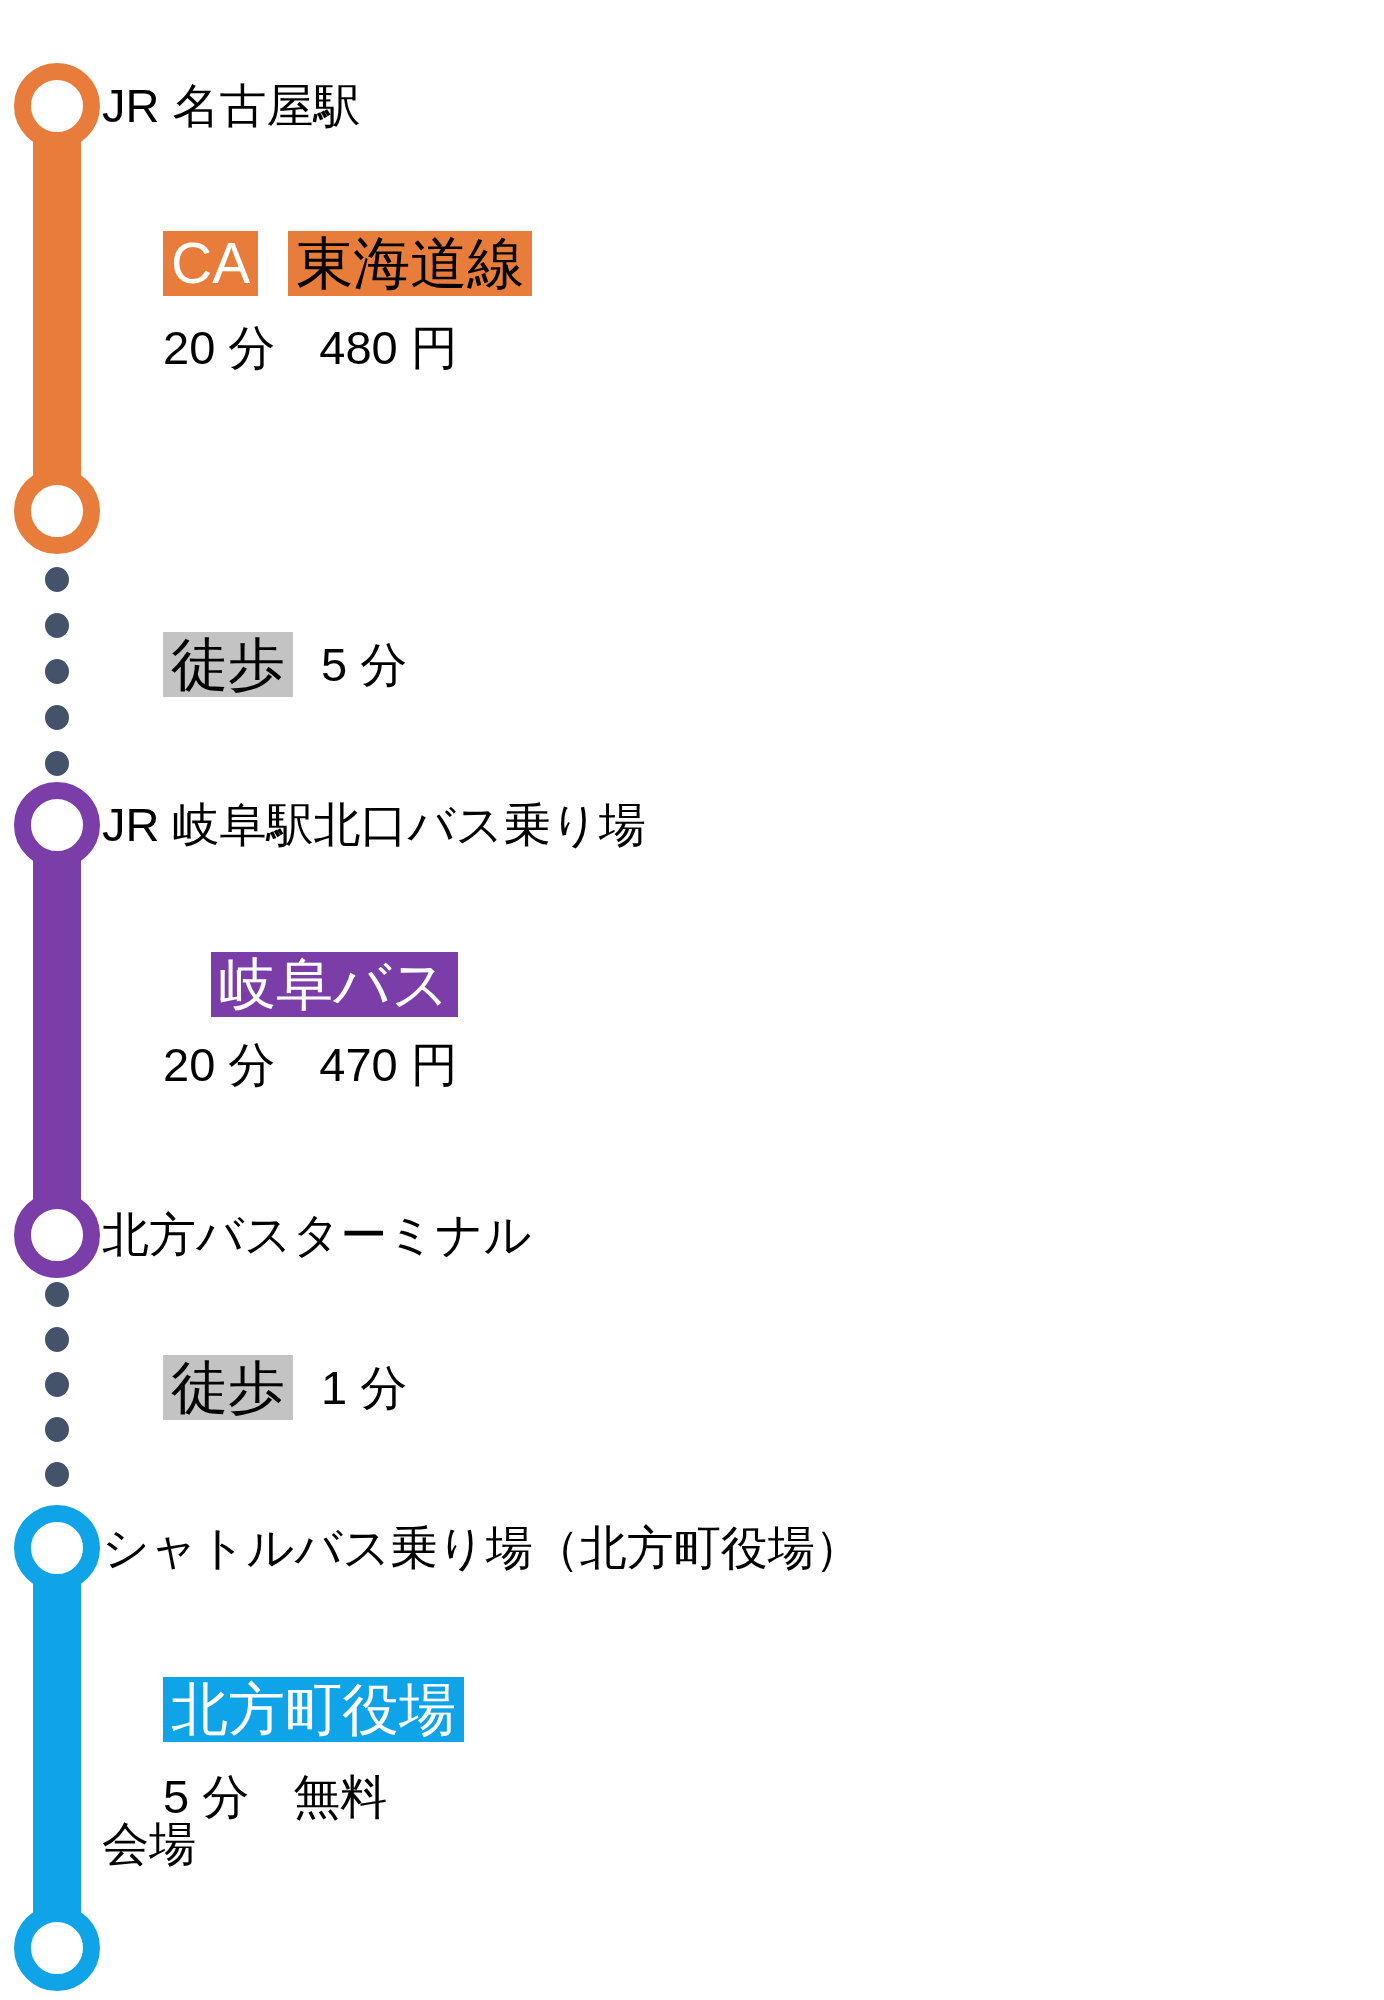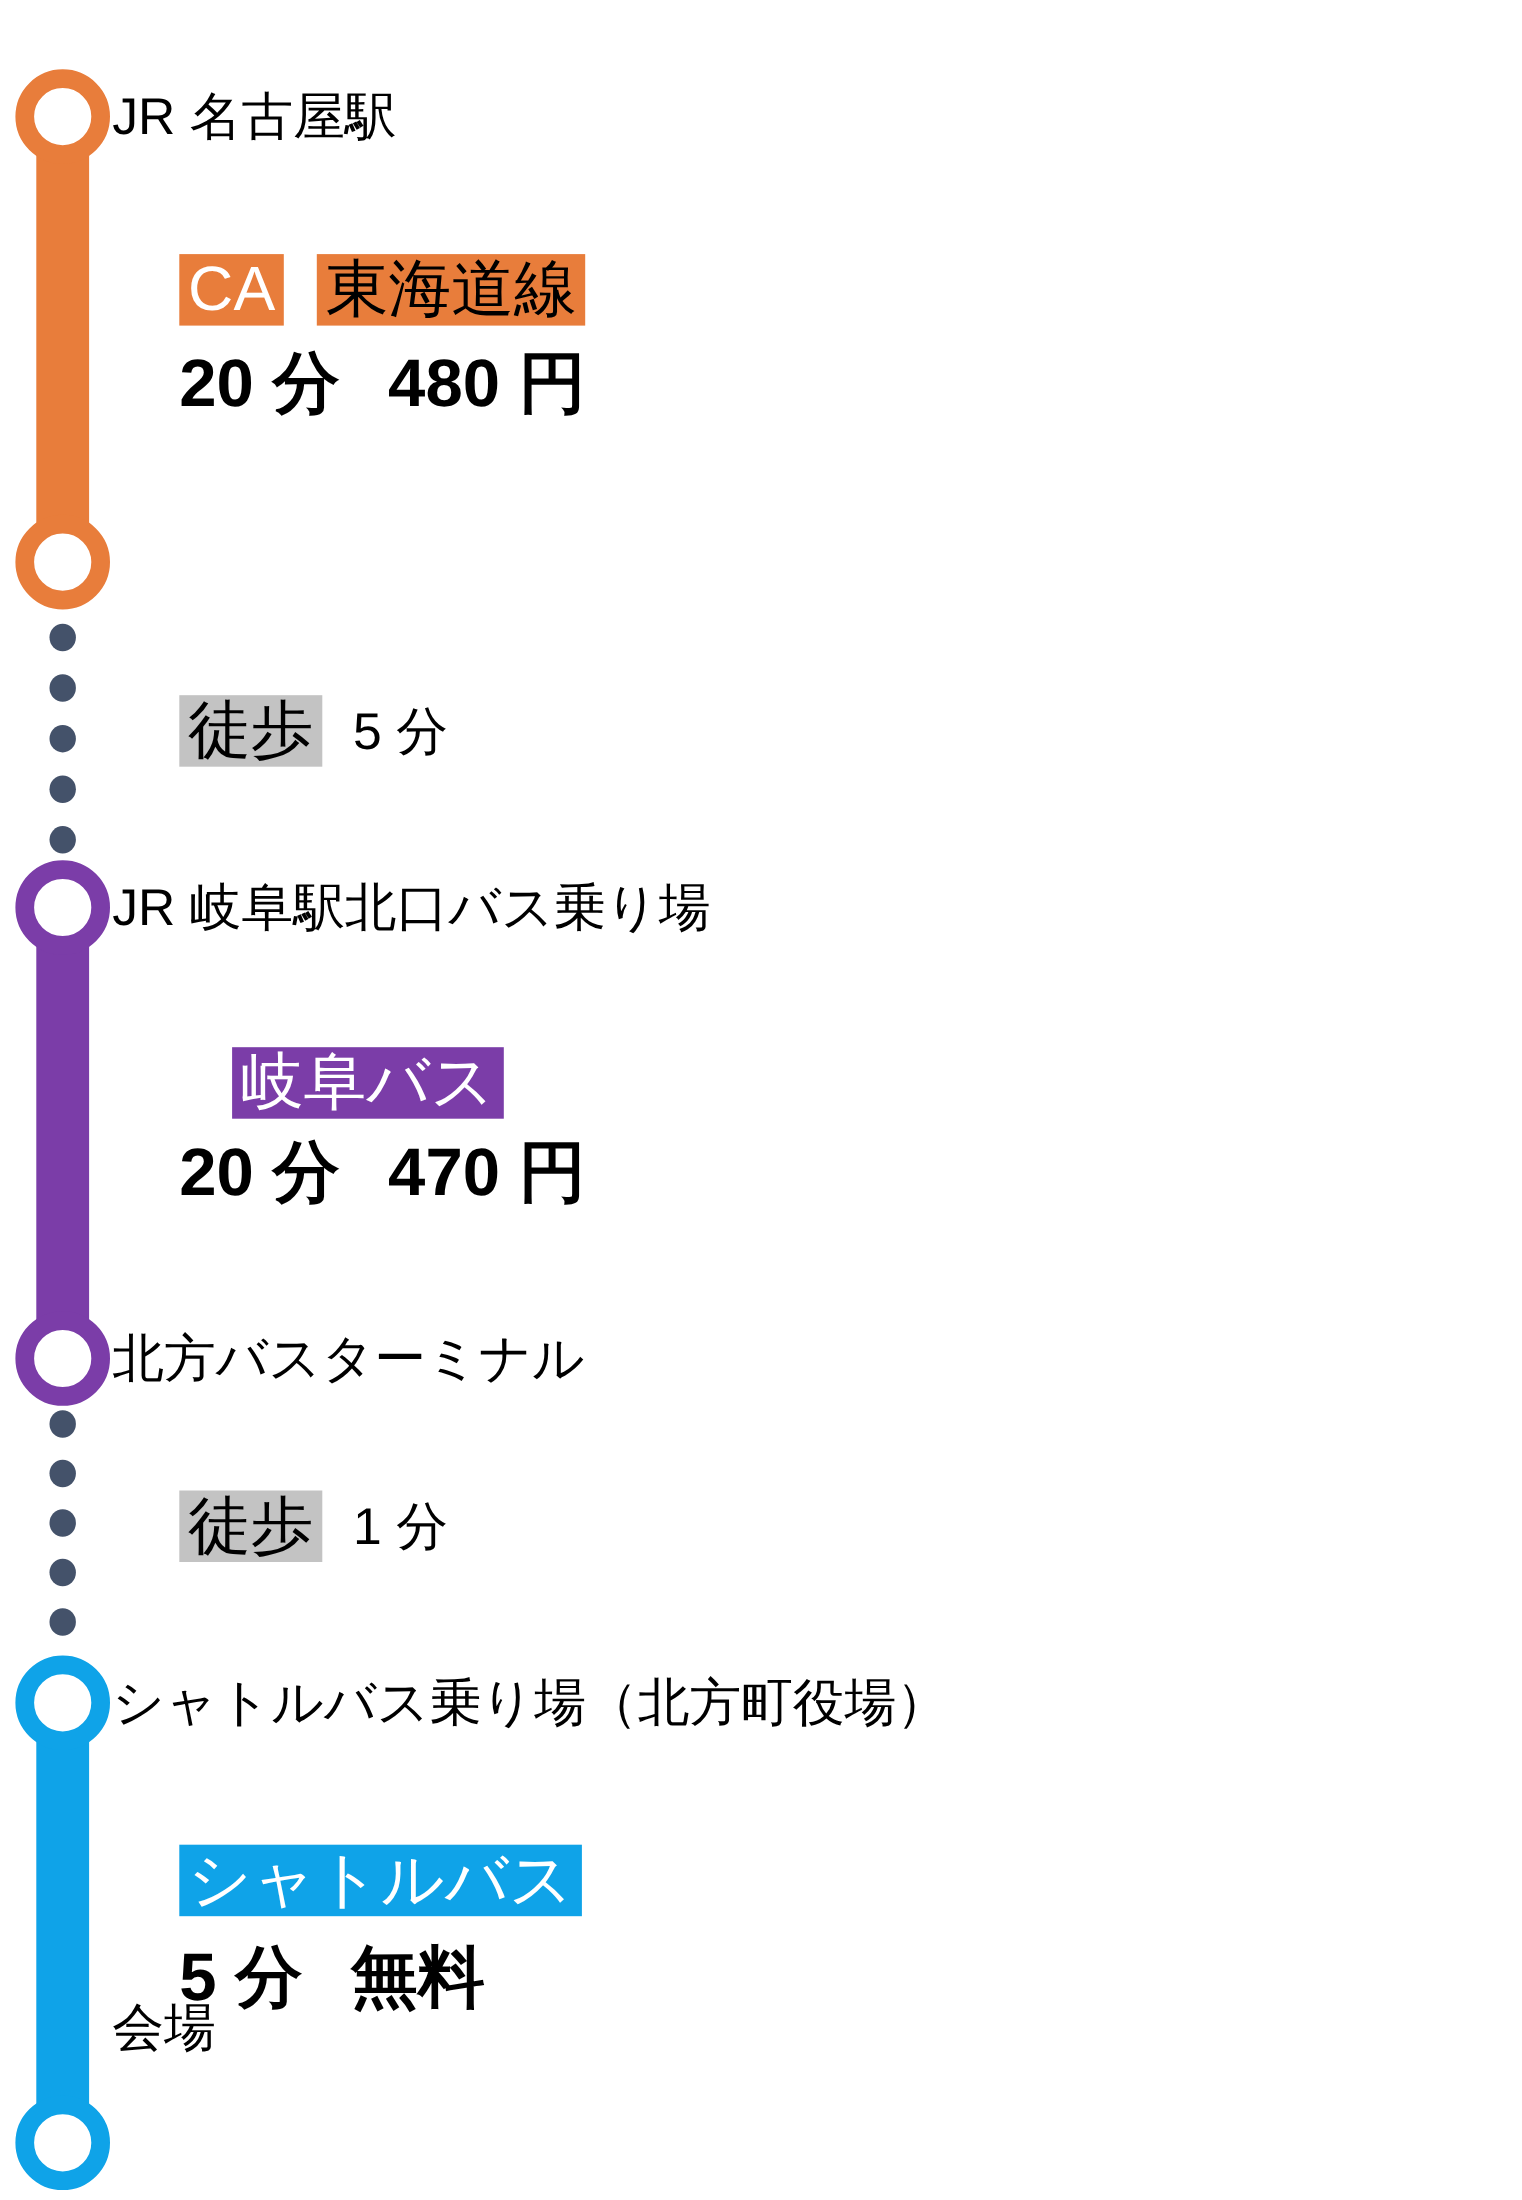--- a/index.html
+++ b/index.html
@@ -73,23 +73,23 @@
     padding: 0 8px;
     font-weight: 500;
   }
   .badge.gap { margin-left: 30px; }
   .badge-ca       { background: #E87D3B; color: #ffffff; }
   .badge-line     { background: #E87D3B; color: #000000; }
   .badge-walk     { background: #C3C3C3; color: #000000; }
   .badge-bus-p    { background: #7B3DA8; color: #ffffff; }
   .badge-bus-b    { background: #0FA3E8; color: #ffffff; }
   .detail {
-    font-size: 61px;
+    font-size: 47px;
     line-height: 64px;
-    font-weight: 700;
+    font-weight: 400;
     color: #000000;
   }
   .detail.dur { margin-right: 44px; }
   .walk-time {
     font-size: 47px;
     line-height: 65px;
     font-weight: 500;
     color: #000000;
     margin-left: 28px;
   }
@@ -149,20 +149,20 @@
     <span class="detail dur">20 分</span>
     <span class="detail">470 円</span>
   </div>
 
   <div class="row" style="top:1327px;">
     <span class="badge badge-walk">徒歩</span>
     <span class="walk-time">1 分</span>
   </div>
 
   <div class="row" style="top:1649px;">
-    <span class="badge badge-bus-b">シャトルバス</span>
+    <span class="badge badge-bus-b">北方町役場</span>
   </div>
   <div class="row" style="top:1737px;">
     <span class="detail dur">5 分</span>
     <span class="detail">無料</span>
   </div>
 
 </div>
 
 </body></html>

